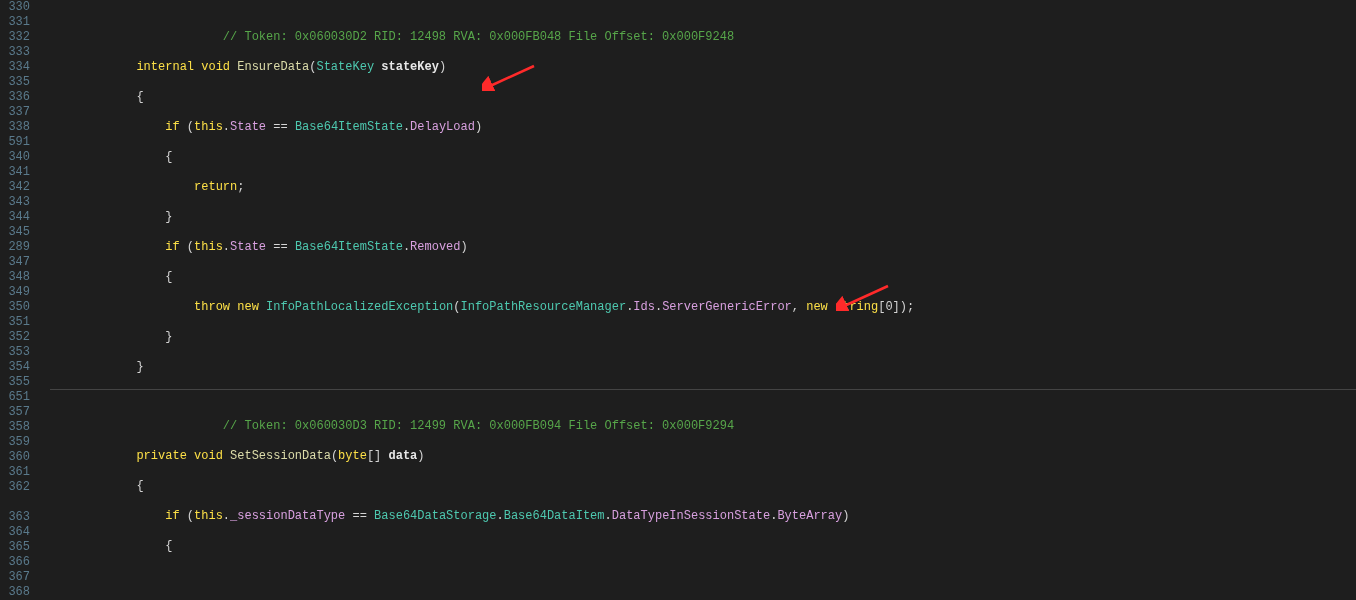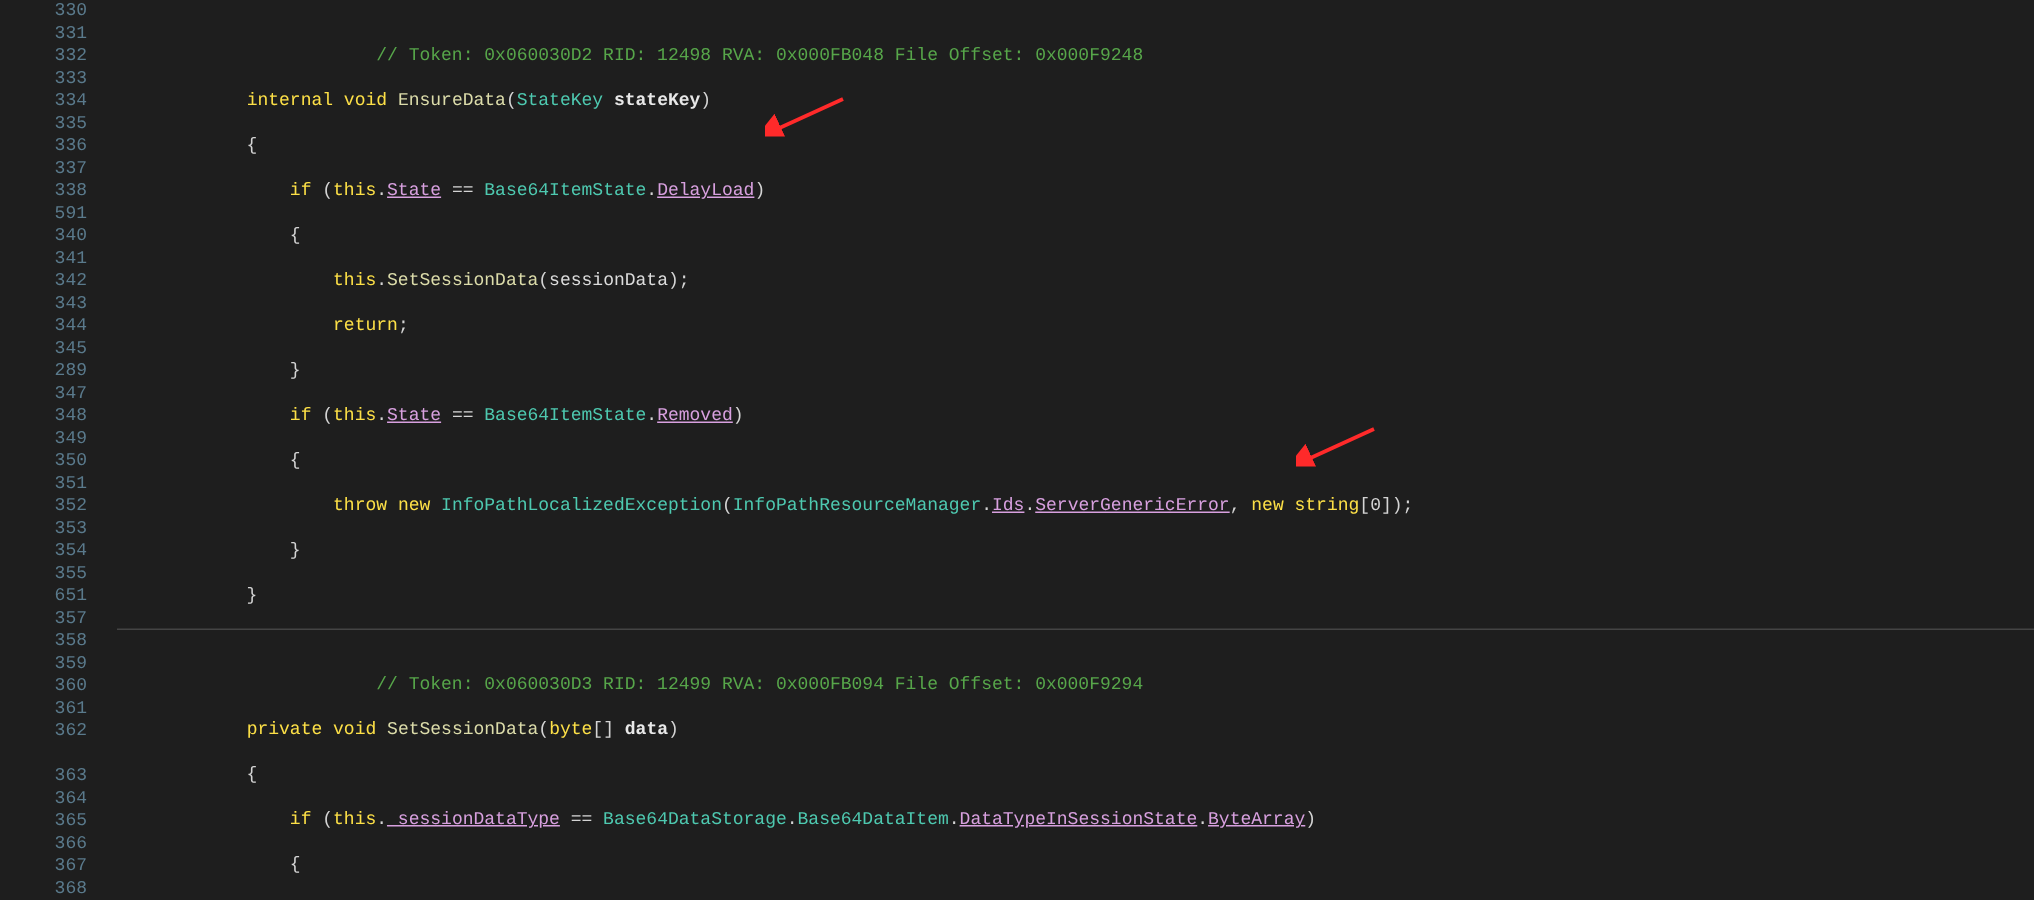--- a/index.html
+++ b/index.html
@@ -10,21 +10,20 @@
     line-height: 15px;
     color: #d4d4d4;
     overflow: hidden;
     width: 1356px;
     height: 600px;
     position: relative;
   }
   .editor {
     display: flex;
     height: 600px;
-    margin-left: 28px;
   }
   .gutter {
     background: #1e1e1e;
     padding: 0 12px 0 6px;
     text-align: right;
     color: #5a7a8c;
     user-select: none;
     border-right: 0px solid #333;
     flex-shrink: 0;
     width: 42px;
@@ -39,21 +38,21 @@
   .gl { height: 15px; }
   .sep {
     border-top: 1px solid #444;
     margin-top: -1px;
   }
   
   .cmt { color: #57A64A; }      
   .kw  { color: #fde047; }      
   .typ { color: #4EC9B0; }      
   .prm { color: #e8e8e8; font-weight: bold; }      
-  .mag { color: #D8A0DF; text-decoration: underline; }
+  .mag { color: #D8A0DF; }
   .wht { color: #DCDCDC; }
   .yl  { color: #DCDCAA; }
 
   
   .arrow {
     position: absolute;
     pointer-events: none;
   }
   .arrow svg { display: block; }
 </style>
@@ -103,21 +102,20 @@
       <div class="gl">367</div>
       <div class="gl">368</div>
     </div>
   <div class="code" id="code">
 
 <div class="line">            <span class="cmt">            // Token: 0x060030D2 RID: 12498 RVA: 0x000FB048 File Offset: 0x000F9248</span></div>
 <div class="line">            <span class="kw">internal</span> <span class="kw">void</span> <span class="yl">EnsureData</span>(<span class="typ">StateKey</span> <span class="prm">stateKey</span>)</div>
 <div class="line"><span>            {</span></div>
 <div class="line">                <span class="kw">if</span> (<span class="kw">this</span>.<span class="mag">State</span> == <span class="typ">Base64ItemState</span>.<span class="mag">DelayLoad</span>)</div>
 <div class="line"><span>                {</span></div>
-<div class="line">                    <span class="kw">this</span>.<span class="yl">SetSessionData</span>(<span class="wht">sessionData</span>);</div>
 <div class="line">                    <span class="kw">return</span>;</div>
 <div class="line"><span>                }</span></div>
 <div class="line">                <span class="kw">if</span> (<span class="kw">this</span>.<span class="mag">State</span> == <span class="typ">Base64ItemState</span>.<span class="mag">Removed</span>)</div>
 <div class="line"><span>                {</span></div>
 <div class="line">                    <span class="kw">throw</span> <span class="kw">new</span> <span class="typ">InfoPathLocalizedException</span>(<span class="typ">InfoPathResourceManager</span>.<span class="mag">Ids</span>.<span class="mag">ServerGenericError</span>, <span class="kw">new</span> <span class="kw">string</span>[0]);</div>
 <div class="line"><span>                }</span></div>
 <div class="line"><span>            }</span></div>
 <div class="line sep"><span></span></div>
 <div class="line">            <span class="cmt">            // Token: 0x060030D3 RID: 12499 RVA: 0x000FB094 File Offset: 0x000F9294</span></div>
 <div class="line">            <span class="kw">private</span> <span class="kw">void</span> <span class="yl">SetSessionData</span>(<span class="kw">byte</span>[] <span class="prm">data</span>)</div>

